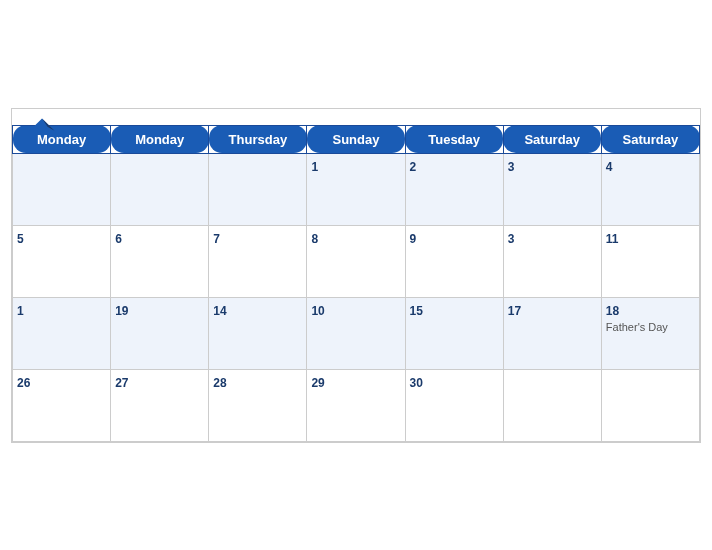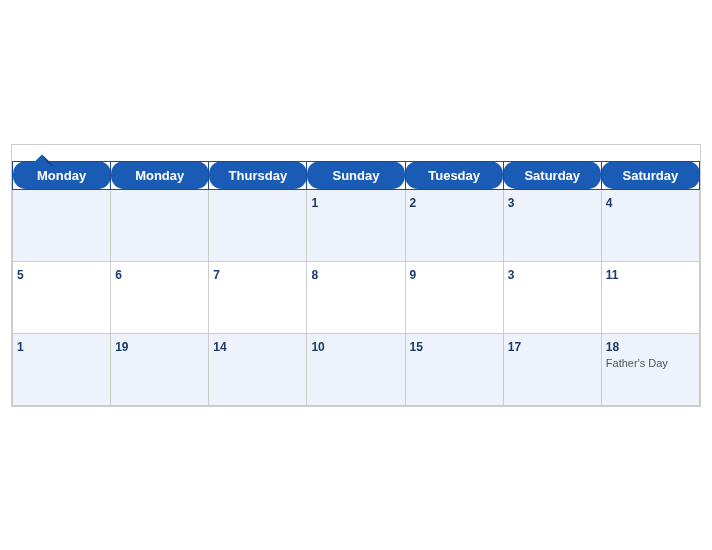--- a/index.html
+++ b/index.html
@@ -161,15 +161,24 @@
         </tr>
         <tr>
           <td><span class="day-number">1</span></td>
           <td><span class="day-number">19</span></td>
           <td><span class="day-number">14</span></td>
           <td><span class="day-number">10</span></td>
           <td><span class="day-number">15</span></td>
           <td><span class="day-number">17</span></td>
           <td><span class="day-number">18</span><div class="event-label">Father's Day</div></td>
         </tr>
+        <tr>
+          <td><span class="day-number">26</span></td>
+          <td><span class="day-number">27</span></td>
+          <td><span class="day-number">28</span></td>
+          <td><span class="day-number">29</span></td>
+          <td><span class="day-number">30</span></td>
+          <td class="empty-cell"></td>
+          <td class="empty-cell"></td>
+        </tr>
       </tbody>
   </table>
 </div>
 
 </body></html>

